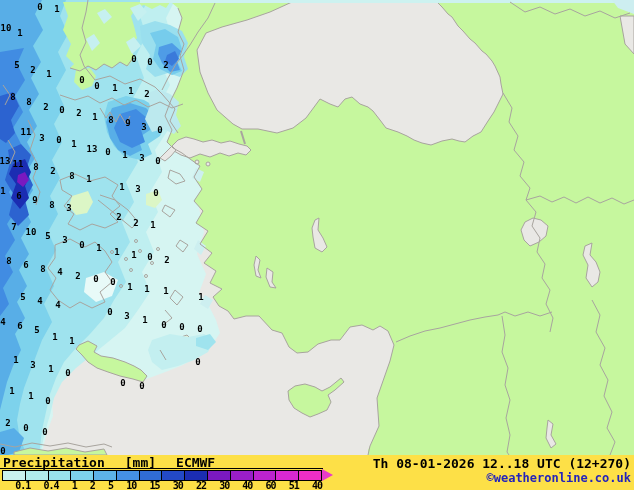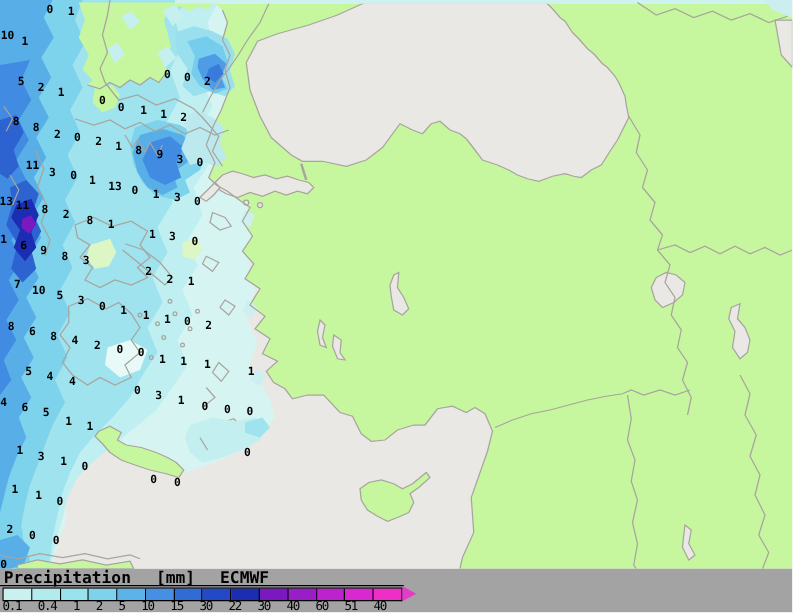--- a/index.html
+++ b/index.html
@@ -1,32 +1,32 @@
 <!DOCTYPE html>
 <html><head>
 <meta charset="utf-8">
 <style>
   html,body{margin:0;padding:0;background:#fff;}
   .screen{position:relative;width:634px;height:490px;background:#ffffff;overflow:hidden;
           font-family:"DejaVu Sans Mono",monospace;}
   .map-wrap{position:absolute;left:0;top:0;width:634px;height:455px;}
   svg{display:block;}
   .mv{font:bold 9px "DejaVu Sans Mono",monospace;fill:#000;text-anchor:middle;}
-  .legend{position:absolute;left:0;top:455px;width:634px;height:35px;background:#a3a3a3;}
+  .legend{position:absolute;left:0;top:455px;width:634px;height:35px;background:#fde047;}
   .legend-titles{position:absolute;left:3px;top:0px;display:flex;gap:20px;
                  font-size:13px;font-weight:bold;color:#000;white-space:nowrap;}
   .legend-rule{position:absolute;left:0;top:13px;width:323px;border-top:1px solid #000;height:0;}
   .legend-bar{position:absolute;left:2px;top:15px;width:318px;height:9px;border:1px solid #000;display:flex;}
   .legend-cell{flex:1 1 auto;border-right:1px solid #000;}
   .legend-cell:last-child{border-right:none;}
   .legend-arrow{position:absolute;left:322px;top:14px;width:0;height:0;
                 border-top:6px solid transparent;border-bottom:6px solid transparent;
                 border-left:11px solid #e83ac8;}
   .legend-labels{position:absolute;left:2px;top:25px;width:320px;display:flex;}
-  .legend-label{flex:1 1 auto;text-align:left;font-size:10px;font-weight:normal;color:#000;letter-spacing:-1px;}
+  .legend-label{flex:1 1 auto;text-align:right;font-size:10px;font-weight:bold;color:#000;letter-spacing:-1px;}
   .legend-meta{position:absolute;right:3px;top:1px;text-align:right;}
   .legend-meta .dt{font-size:13px;font-weight:bold;color:#000;white-space:nowrap;}
   .legend-meta .cr{font-size:12px;font-weight:bold;color:#2424bb;white-space:nowrap;}
 </style>
 </head>
 <body>
 
 <div class="screen">
   <div class="map-wrap">
     <svg id="map-svg" width="634" height="455" viewBox="0 0 634 455">
@@ -281,14 +281,18 @@
         <div class="legend-label">10</div>
         <div class="legend-label">15</div>
         <div class="legend-label">30</div>
         <div class="legend-label">22</div>
         <div class="legend-label">30</div>
         <div class="legend-label">40</div>
         <div class="legend-label">60</div>
         <div class="legend-label">51</div>
         <div class="legend-label">40</div>
       </div>
+    <div class="legend-meta">
+      <div class="dt">Th 08-01-2026 12..18 UTC (12+270)</div>
+      <div class="cr">©weatheronline.co.uk</div>
+    </div>
   </div>
 </div>
 
 </body></html>

